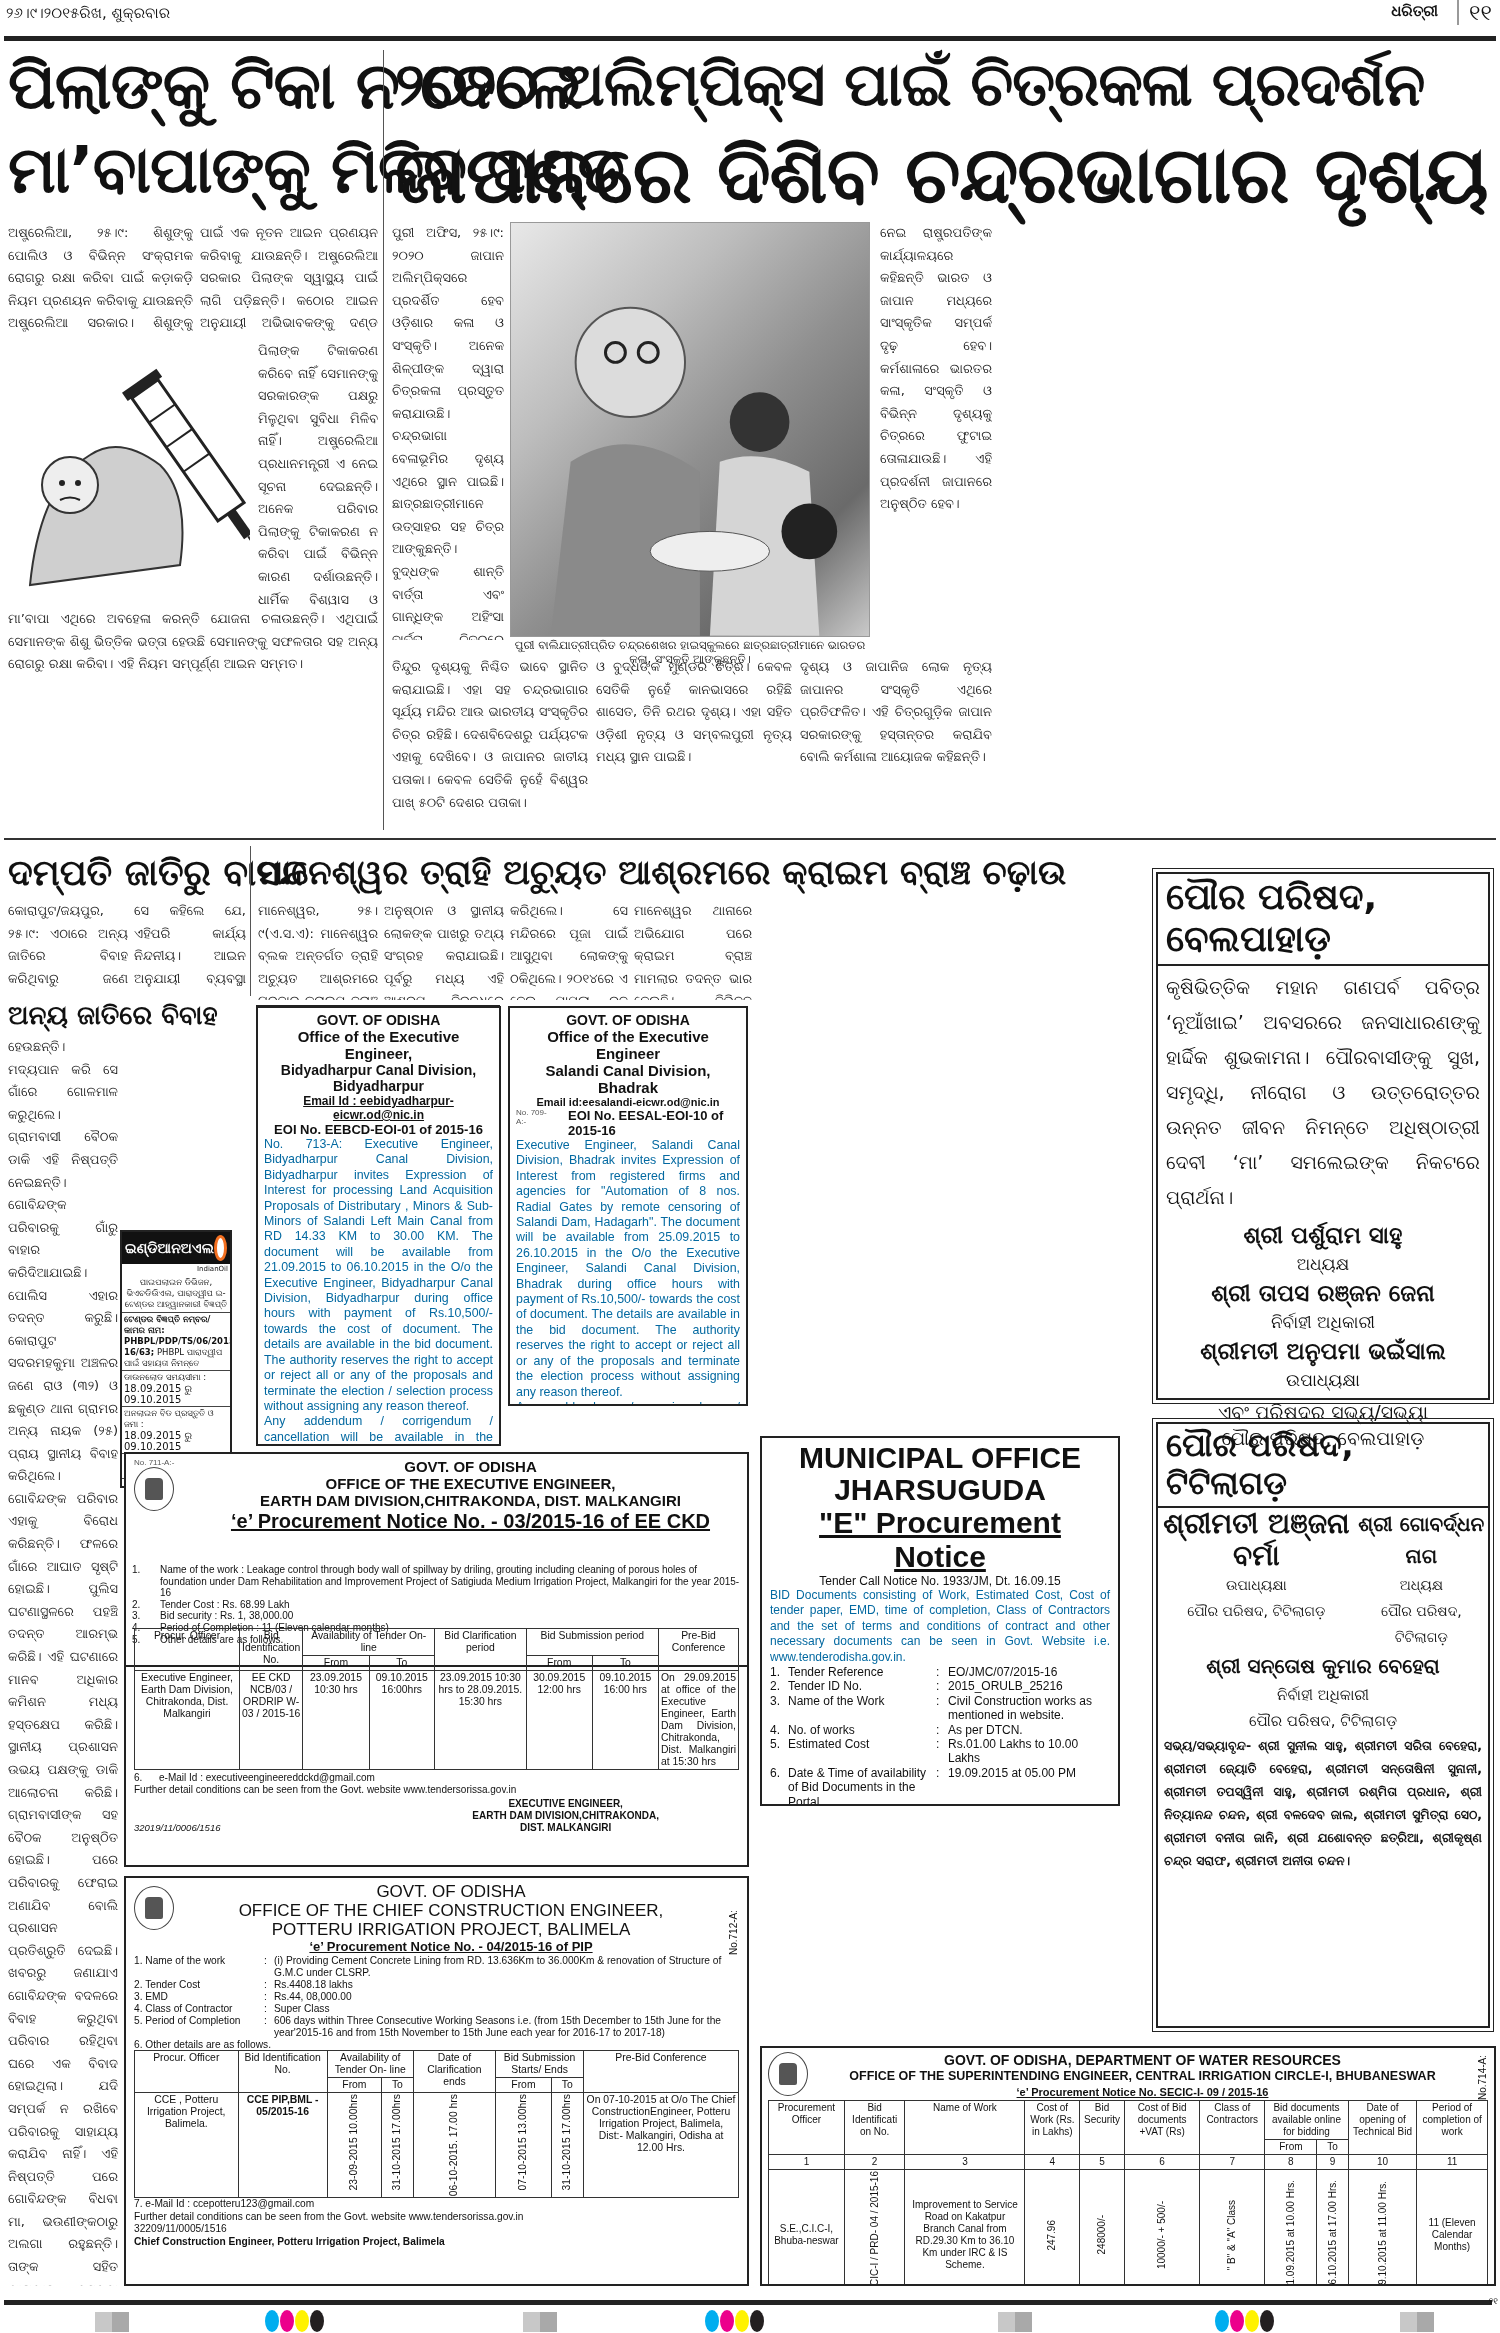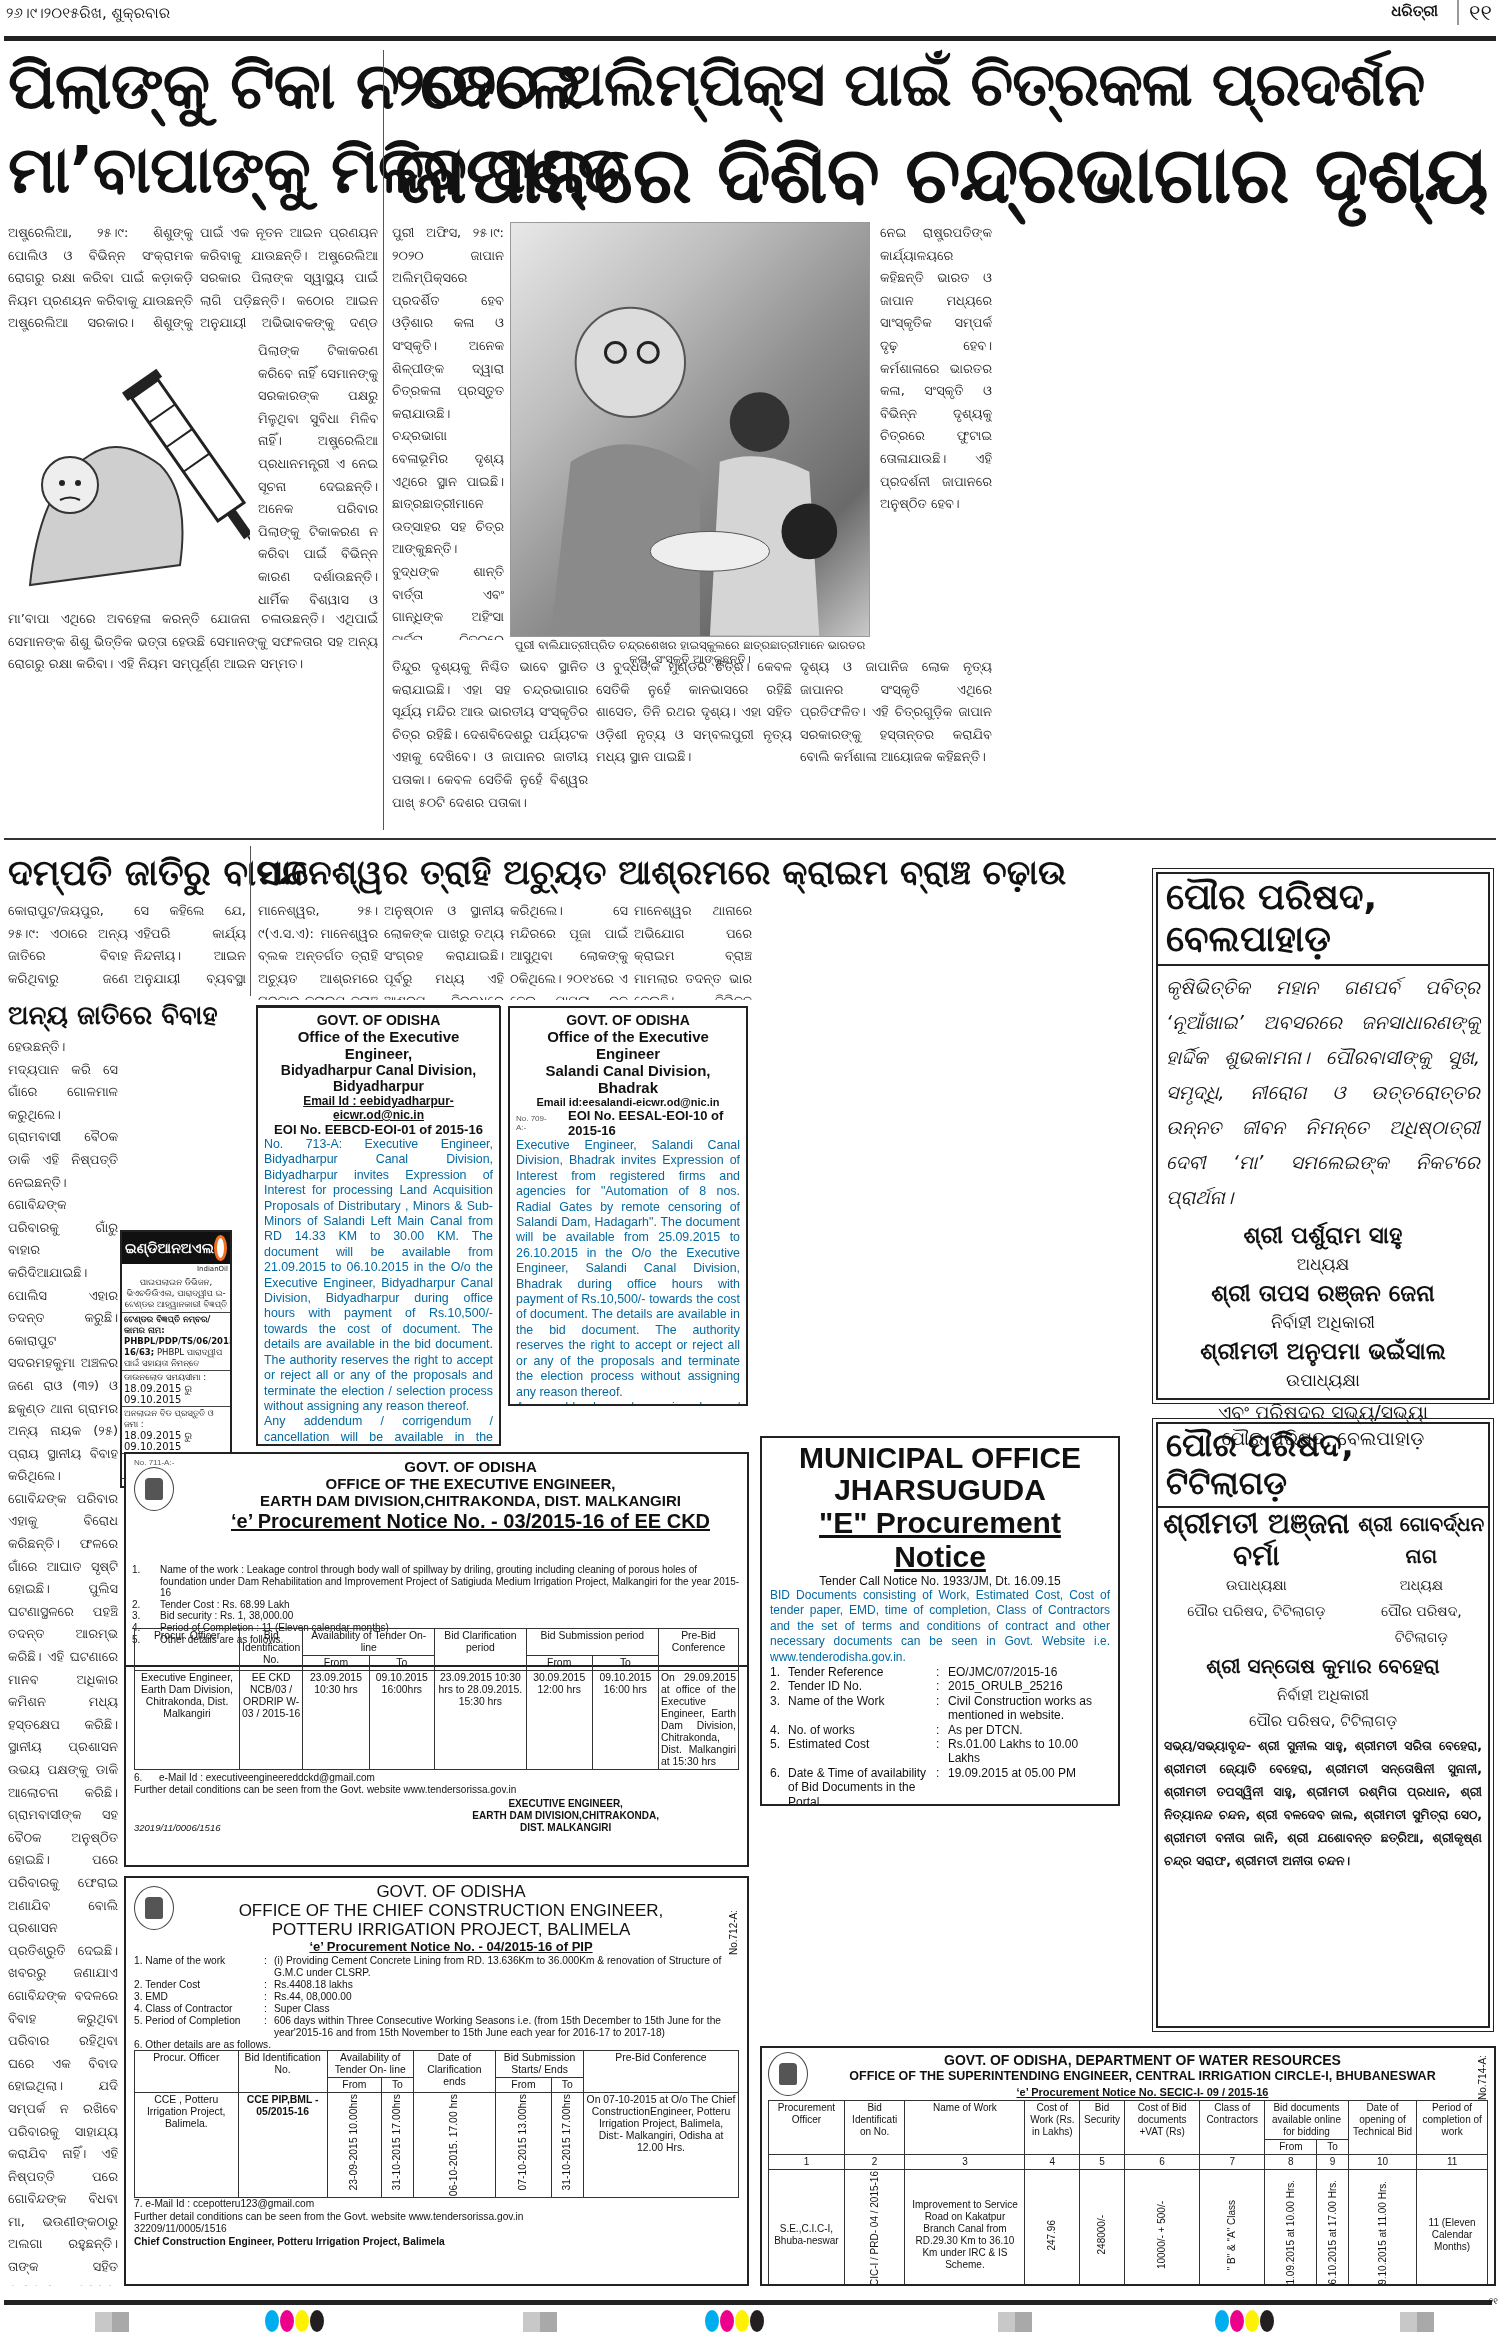--- a/index.html
+++ b/index.html
@@ -47,21 +47,21 @@
   .emblem { width: 40px; height: 44px; border: 1.5px solid #444; border-radius: 50%; display: inline-block; position: relative; }
   .emblem::after { content: ""; position: absolute; left: 10px; top: 10px; width: 18px; height: 22px; background: #555; border-radius: 4px 4px 2px 2px; }
 
   table.t { border-collapse: collapse; width: 100%; font-family: "Liberation Sans", sans-serif; font-size: 10.4px; line-height: 12px; }
   table.t td, table.t th { border: 1px solid #333; padding: 1px 2px; text-align: center; vertical-align: top; font-weight: normal; }
   .vt { writing-mode: vertical-rl; transform: rotate(180deg); white-space: nowrap; margin: 0 auto; }
 
   
   .greet { border: 2px solid #222; outline: 1px solid #222; outline-offset: 3px; }
   .greet .title { font-size: 36px; font-weight: bold; padding: 2px 8px 4px; border-bottom: 2px solid #222; }
-  .greet .txt { font-size: 19px; line-height: 35px; padding: 4px 8px; text-align: justify; font-style: italic; }
+  .greet .txt { font-size: 19px; line-height: 35px; padding: 4px 8px; text-align: justify; }
   .greet .name { font-size: 23px; font-weight: bold; text-align: center; line-height: 32px; }
   .greet .role { font-size: 17px; text-align: center; line-height: 26px; }
 
   
   .gray-mark { width: 34px; height: 20px; background: linear-gradient(90deg,#c8c8c8 50%,#a9a9a9 50%); }
   .dot { width: 14px; height: 22px; border-radius: 50%; display: inline-block; margin-right: 1px; }
 </style>
 </head>
 <body>
 
@@ -165,21 +165,21 @@
   <div class="ad-body">No. 713-A: Executive Engineer, Bidyadharpur Canal Division, Bidyadharpur invites Expression of Interest for processing Land Acquisition Proposals of Distributary , Minors &amp; Sub-Minors of Salandi Left Main Canal from RD 14.33 KM to 30.00 KM. The document will be available from 21.09.2015 to 06.10.2015 in the O/o the Executive Engineer, Bidyadharpur Canal Division, Bidyadharpur during office hours with payment of Rs.10,500/- towards the cost of document. The details are available in the bid document. The authority reserves the right to accept or reject all or any of the proposals and terminate the election / selection process without assigning any reason thereof.</div>
   <div class="ad-body"><span>Any addendum / corrigendum / cancellation will be available in the </span><b>http://www.odisha.gov.in / www.dowrorissa.gov.in</b></div>
 
 </div>
 
 <div class="abs ad sans" style="left:508px;top:1006px;width:240px;height:400px;padding:4px 6px;">
   <div class="c b" style="font-size:14px;">GOVT. OF ODISHA</div>
   <div class="c b" style="font-size:15px;">Office of the Executive Engineer</div>
   <div class="c b" style="font-size:15px;">Salandi Canal Division, Bhadrak</div>
   <div class="c b" style="font-size:11px;">Email id:eesalandi-eicwr.od@nic.in</div>
-  <div style="display:flex;align-items:center;gap:18px;">
+  <div style="display:flex;align-items:flex-start;gap:18px;">
       <span style="font-size:8px;color:#555;">No. 709-A:-</span>
       <span class="b" style="font-size:13px;">EOI No. EESAL-EOI-10 of 2015-16</span>
     </div>
   <div class="ad-body">Executive Engineer, Salandi Canal Division, Bhadrak invites Expression of Interest from registered firms and agencies for "Automation of 8 nos. Radial Gates by remote censoring of Salandi Dam, Hadagarh". The document will be available from 25.09.2015 to 26.10.2015 in the O/o the Executive Engineer, Salandi Canal Division, Bhadrak during office hours with payment of Rs.10,500/- towards the cost of document. The details are available in the bid document. The authority reserves the right to accept or reject all or any of the proposals and terminate the election process without assigning any reason thereof.</div>
   <div class="ad-body">Any addendum / corrigendum / cancellation will be available in the http://www.odisha.gov.in / www.dowrorissa.gov.in only.</div>
 
 </div>
 
 <div class="abs ad sans" style="left:248px;top:1410px;width:500px;height:218px;left:124px;width:625px;top:1452px;height:215px;padding:4px 8px;">
   <div style="display:flex;align-items:flex-start;gap:8px;">

